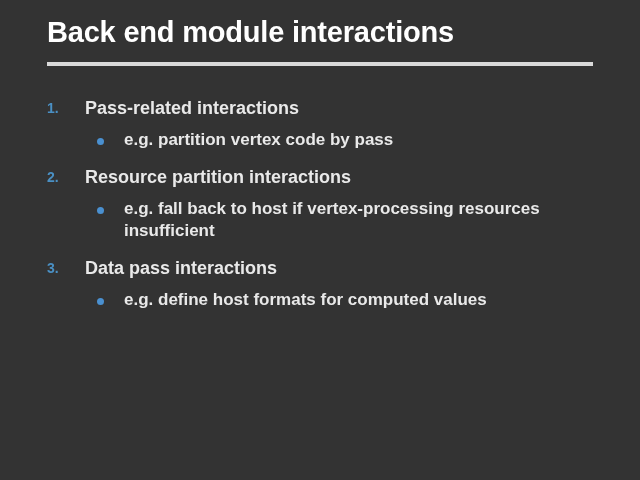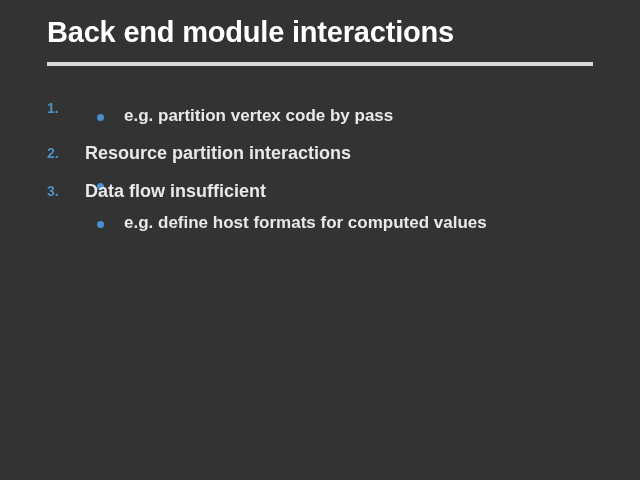--- a/index.html
+++ b/index.html
@@ -108,41 +108,43 @@
 
   <div class="title-block">
     <div class="slide-title">Back end module interactions</div>
   </div>
   <div class="title-rule"></div>
 
   <div class="body-list">
 
     <div class="num-item">
       <span class="num-marker">1.</span>
+      <span class="num-text">Pass-related interactions</span>
     </div>
     <div class="sub-list">
       <div class="sub-item">
         <span class="sub-bullet"></span>
         <span class="sub-text">e.g. partition vertex code by pass</span>
       </div>
     </div>
 
     <div class="num-item">
       <span class="num-marker">2.</span>
       <span class="num-text">Resource partition interactions</span>
     </div>
     <div class="sub-list">
       <div class="sub-item">
         <span class="sub-bullet"></span>
+        <span class="sub-text">e.g. fall back to host if vertex-processing resources insufficient</span>
       </div>
     </div>
 
     <div class="num-item">
       <span class="num-marker">3.</span>
-      <span class="num-text">Data flow insufficient</span>
+      <span class="num-text">Data pass interactions</span>
     </div>
     <div class="sub-list">
       <div class="sub-item">
         <span class="sub-bullet"></span>
         <span class="sub-text">e.g. define host formats for computed values</span>
       </div>
     </div>
 
   </div>
 </div>

